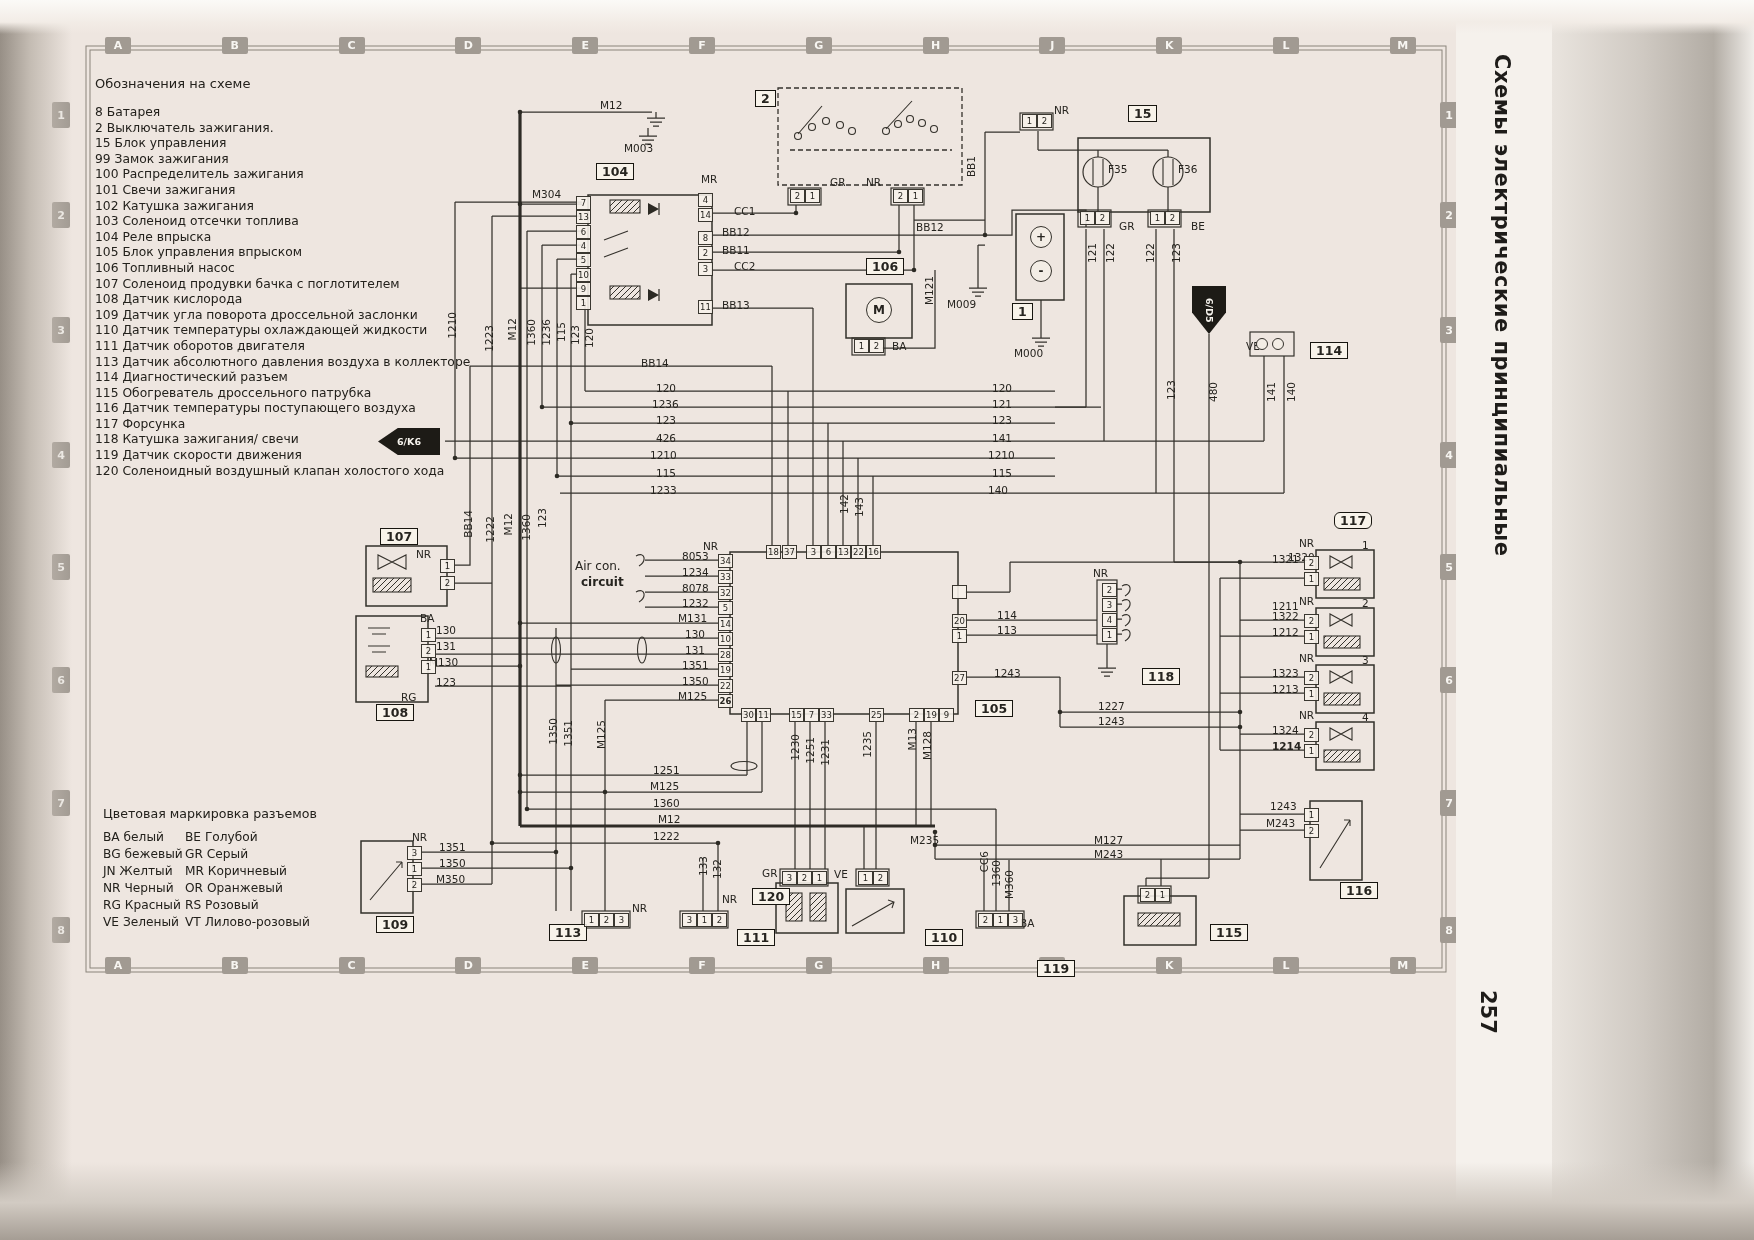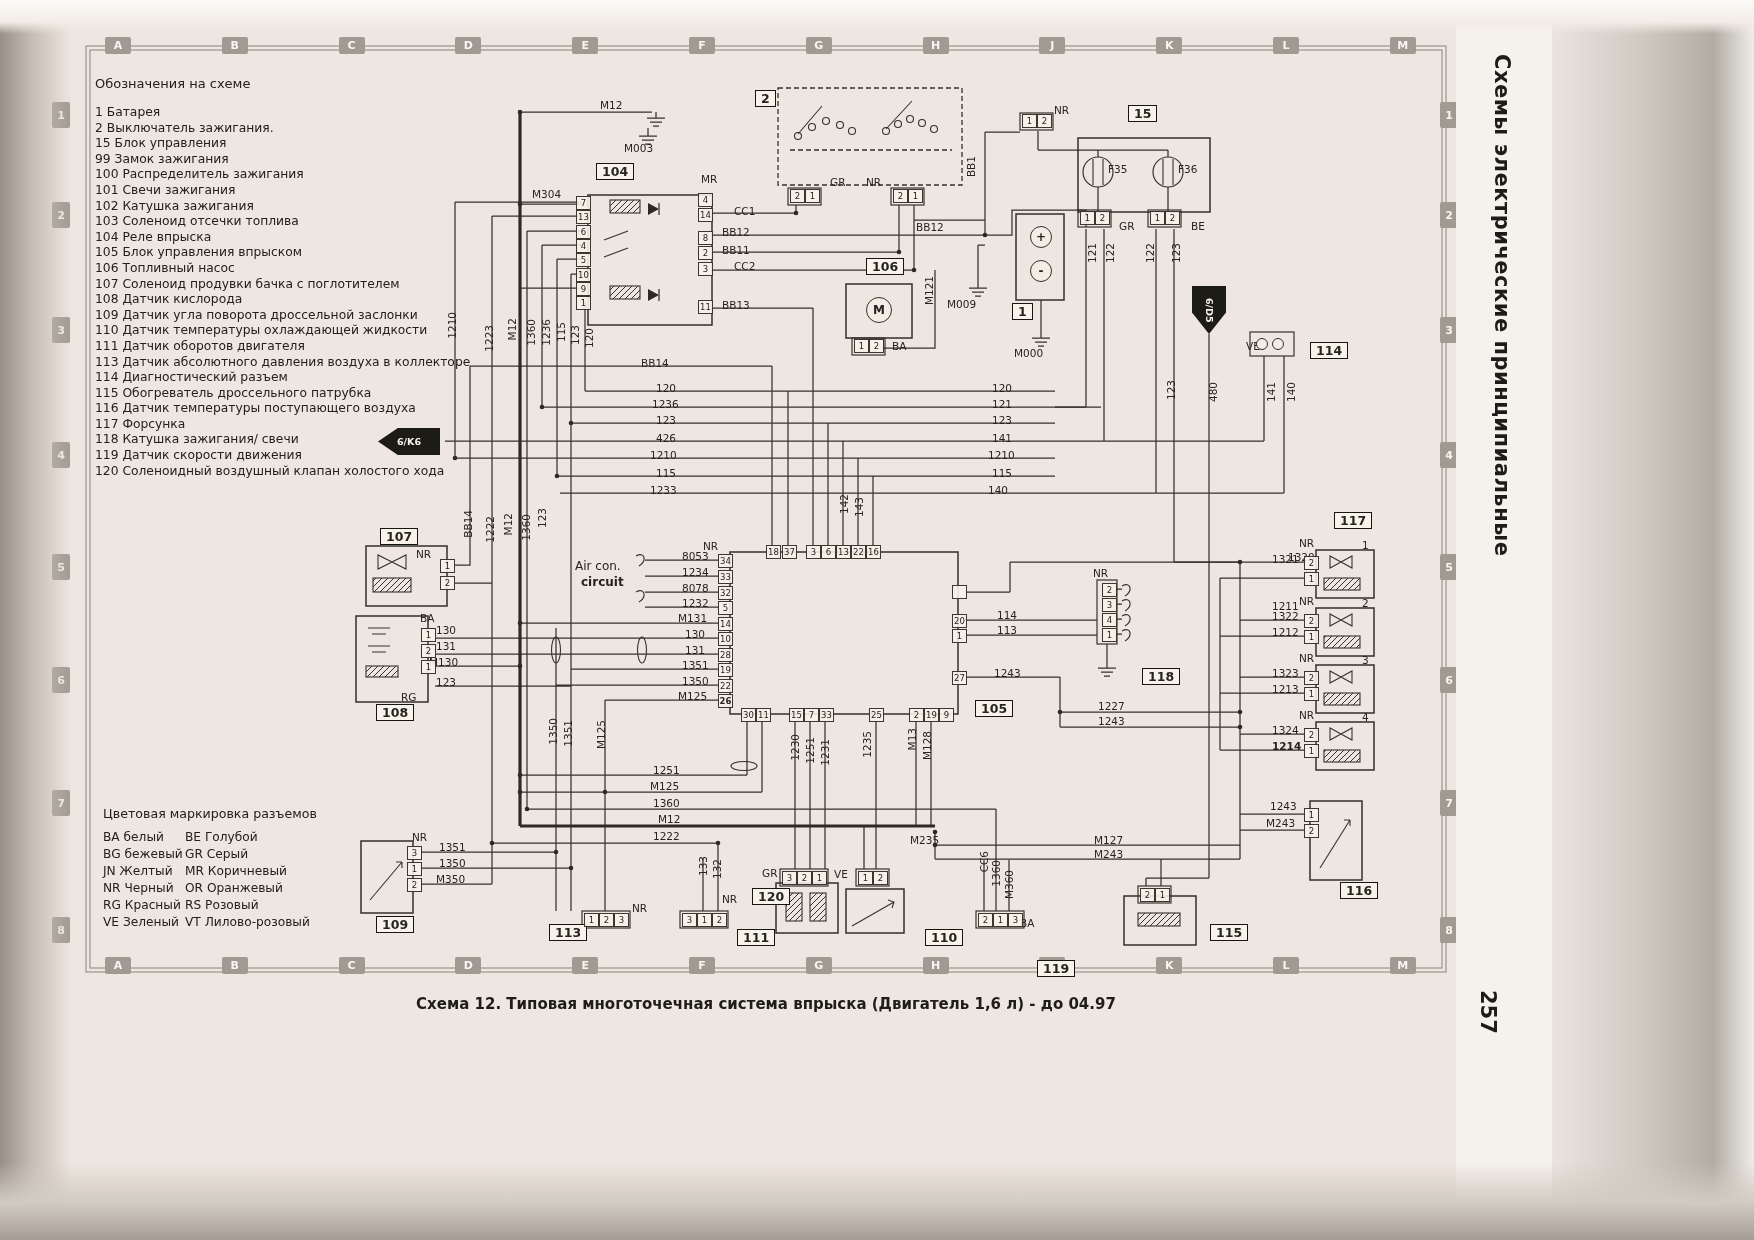--- a/index.html
+++ b/index.html
@@ -291,21 +291,21 @@
   <div id="labels">
       <div class="lbl c" style="left: 596px; top: 163px;">104</div>
       <div class="lbl c" style="left: 755px; top: 90px;">2</div>
       <div class="lbl c" style="left: 1128px; top: 105px;">15</div>
       <div class="lbl c" style="left: 866px; top: 258px;">106</div>
       <div class="lbl c" style="left: 1012px; top: 303px;">1</div>
       <div class="lbl c" style="left: 1310px; top: 342px;">114</div>
       <div class="lbl c" style="left: 380px; top: 528px;">107</div>
       <div class="lbl c" style="left: 376px; top: 704px;">108</div>
       <div class="lbl c" style="left: 975px; top: 700px;">105</div>
-      <div class="lbl c" style="left: 1334px; top: 512px;">117</div>
+      <div class="lbl c" style="left: 1334px; top: 512px; border-radius: 6px;">117</div>
       <div class="lbl c" style="left: 1142px; top: 668px;">118</div>
       <div class="lbl c" style="left: 1340px; top: 882px;">116</div>
       <div class="lbl c" style="left: 376px; top: 916px;">109</div>
       <div class="lbl c" style="left: 549px; top: 924px;">113</div>
       <div class="lbl c" style="left: 737px; top: 929px;">111</div>
       <div class="lbl c" style="left: 752px; top: 888px;">120</div>
       <div class="lbl c" style="left: 925px; top: 929px;">110</div>
       <div class="lbl c" style="left: 1037px; top: 929px; margin-top: 31px;">119</div>
       <div class="lbl c" style="left: 1210px; top: 924px;">115</div>
       <div class="lbl w" style="left: 600px; top: 100px;">M12</div>
@@ -548,21 +548,21 @@
         <span class="vt">6/D5</span>
       </div>
       <div class="arrow a-left" style="left: 378px; top: 428px; width: 62px; height: 27px;">
         <span>6/K6</span>
       </div>
     </div>
 
   <div class="legend">
     <div class="legend-title">Обозначения на схеме</div>
     <div id="legend-items">
-        <div class="legend-item">1 Батарея</div>
+        <div class="legend-item">8 Батарея</div>
         <div class="legend-item">2 Выключатель зажигания.</div>
         <div class="legend-item">15 Блок управления</div>
         <div class="legend-item">99 Замок зажигания</div>
         <div class="legend-item">100 Распределитель зажигания</div>
         <div class="legend-item">101 Свечи зажигания</div>
         <div class="legend-item">102 Катушка зажигания</div>
         <div class="legend-item">103 Соленоид отсечки топлива</div>
         <div class="legend-item">104 Реле впрыска</div>
         <div class="legend-item">105 Блок управления впрыском</div>
         <div class="legend-item">106 Топливный насос</div>
@@ -593,21 +593,20 @@
         <div>MR Коричневый</div>
         <div>NR Черный</div>
         <div>OR Оранжевый</div>
         <div>RG Красный</div>
         <div>RS Розовый</div>
         <div>VE Зеленый</div>
         <div>VT Лилово-розовый</div>
       </div>
   </div>
 
-  <div class="caption">Схема 12. Типовая многоточечная система впрыска (Двигатель 1,6 л) - до 04.97</div>
 
   <div class="right-bed"></div>
   <div class="side-strip">
     <div class="side-title">Схемы электрические принципиальные</div>
     <div class="page-number">257</div>
   </div>
 
   <div class="edge-left"></div>
   <div class="edge-top"></div>
   <div class="edge-bottom"></div>

